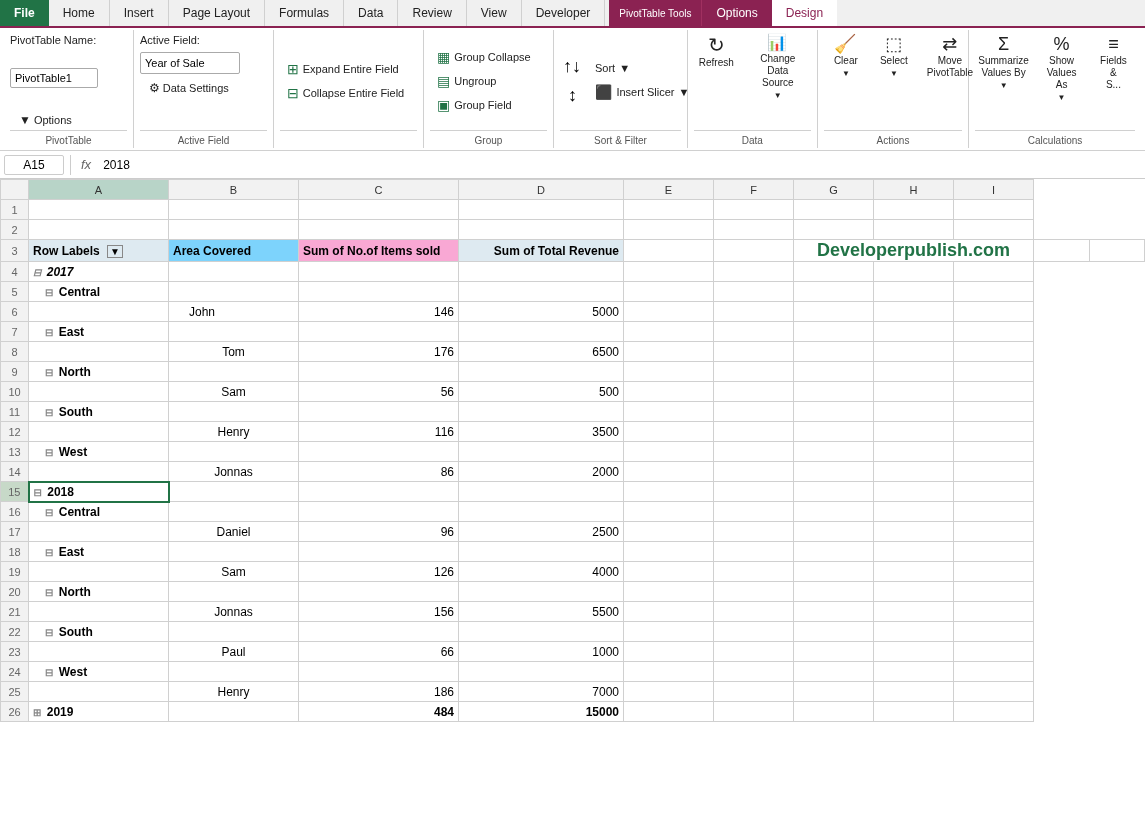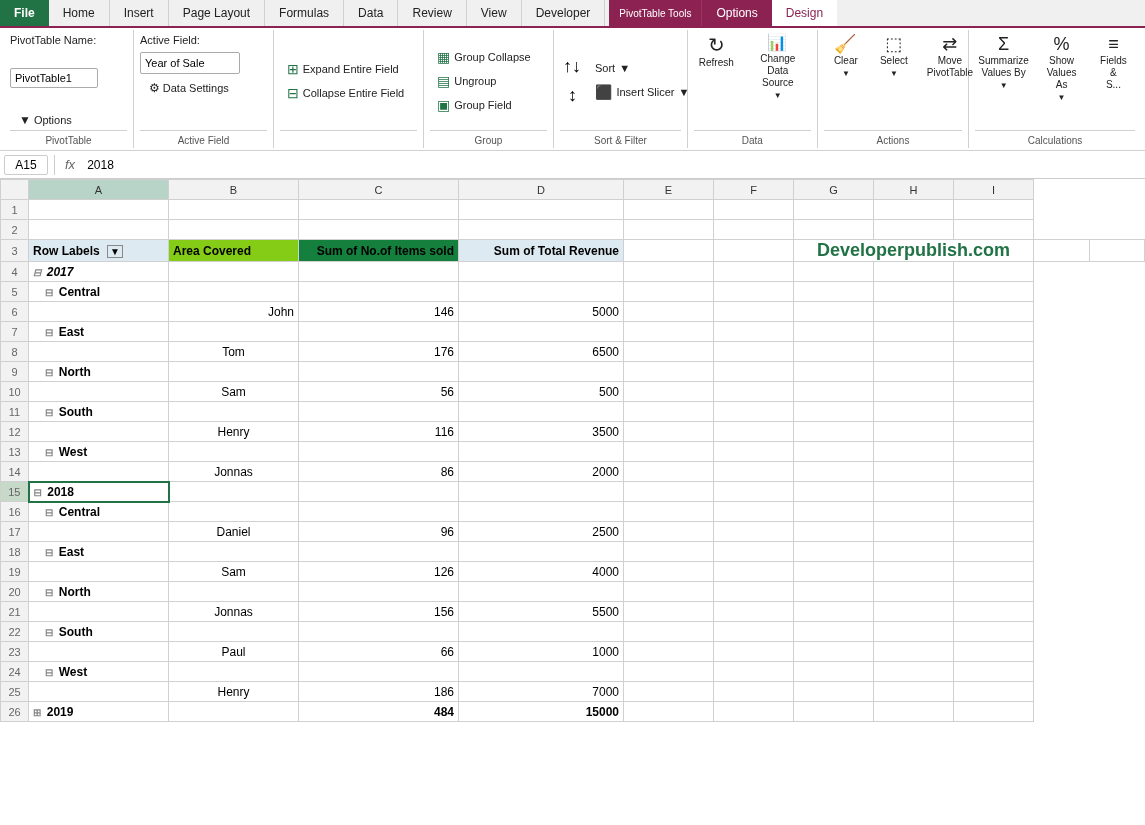--- a/index.html
+++ b/index.html
@@ -96,21 +96,21 @@
       height: 28px;
       padding: 0 4px;
       gap: 4px;
       background: #fff;
     }
     .cell-ref {
       border: 1px solid #ccc;
       border-radius: 2px;
       padding: 2px 6px;
       font-size: 12px;
-      width: 44px;
+      width: 60px;
       text-align: center;
     }
     .fx-icon { color: #666; font-style: italic; font-size: 13px; padding: 0 4px; }
     .formula-input { flex: 1; border: none; outline: none; font-size: 12px; padding: 0 4px; }
 
     
     .spreadsheet { overflow: auto; }
     table.grid {
       border-collapse: collapse;
       font-size: 12px;
@@ -380,22 +380,22 @@
           <td></td>
           <td></td>
         </tr>
 
         <tr>
           <td class="row-header">3</td>
           <td style="font-weight:bold; background:#deeaf1;">
             <span>Row Labels</span>
             <span style="font-size:10px; margin-left:4px; border:1px solid #888; padding:0 2px; cursor:pointer;">▼</span>
           </td>
-          <td style="font-weight:bold; background:#84cc16;">Area Covered</td>
-          <td style="font-weight:bold; background:#15803d; text-align:right;">Sum of No.of Items sold</td>
+          <td style="font-weight:bold; background:#7dd3fc;">Area Covered</td>
+          <td style="font-weight:bold; background:#f9a8d4; ">Sum of No.of Items sold</td>
           <td style="font-weight:bold; background:#deeaf1; text-align:right;">Sum of Total Revenue</td>
           <td></td>
           <td></td>
           <td colspan="3" style="text-align:center; font-size:18px; font-weight:bold; color:#217346;">Developerpublish.com</td>
           <td></td>
           <td></td>
         </tr>
 
         <tr>
           <td class="row-header">4</td>
@@ -425,21 +425,21 @@
           <td></td>
           <td></td>
           <td></td>
           <td></td>
           <td></td>
         </tr>
 
         <tr>
           <td class="row-header">6</td>
           <td style="padding-left:32px;"></td>
-          <td style="text-align:right;padding-left:20px;">John</td>
+          <td style="text-align:left;padding-left:20px;">John</td>
           <td style="text-align:right;">146</td>
           <td style="text-align:right;">5000</td>
           <td></td>
           <td></td>
           <td></td>
           <td></td>
           <td></td>
         </tr>
 
         <tr>

